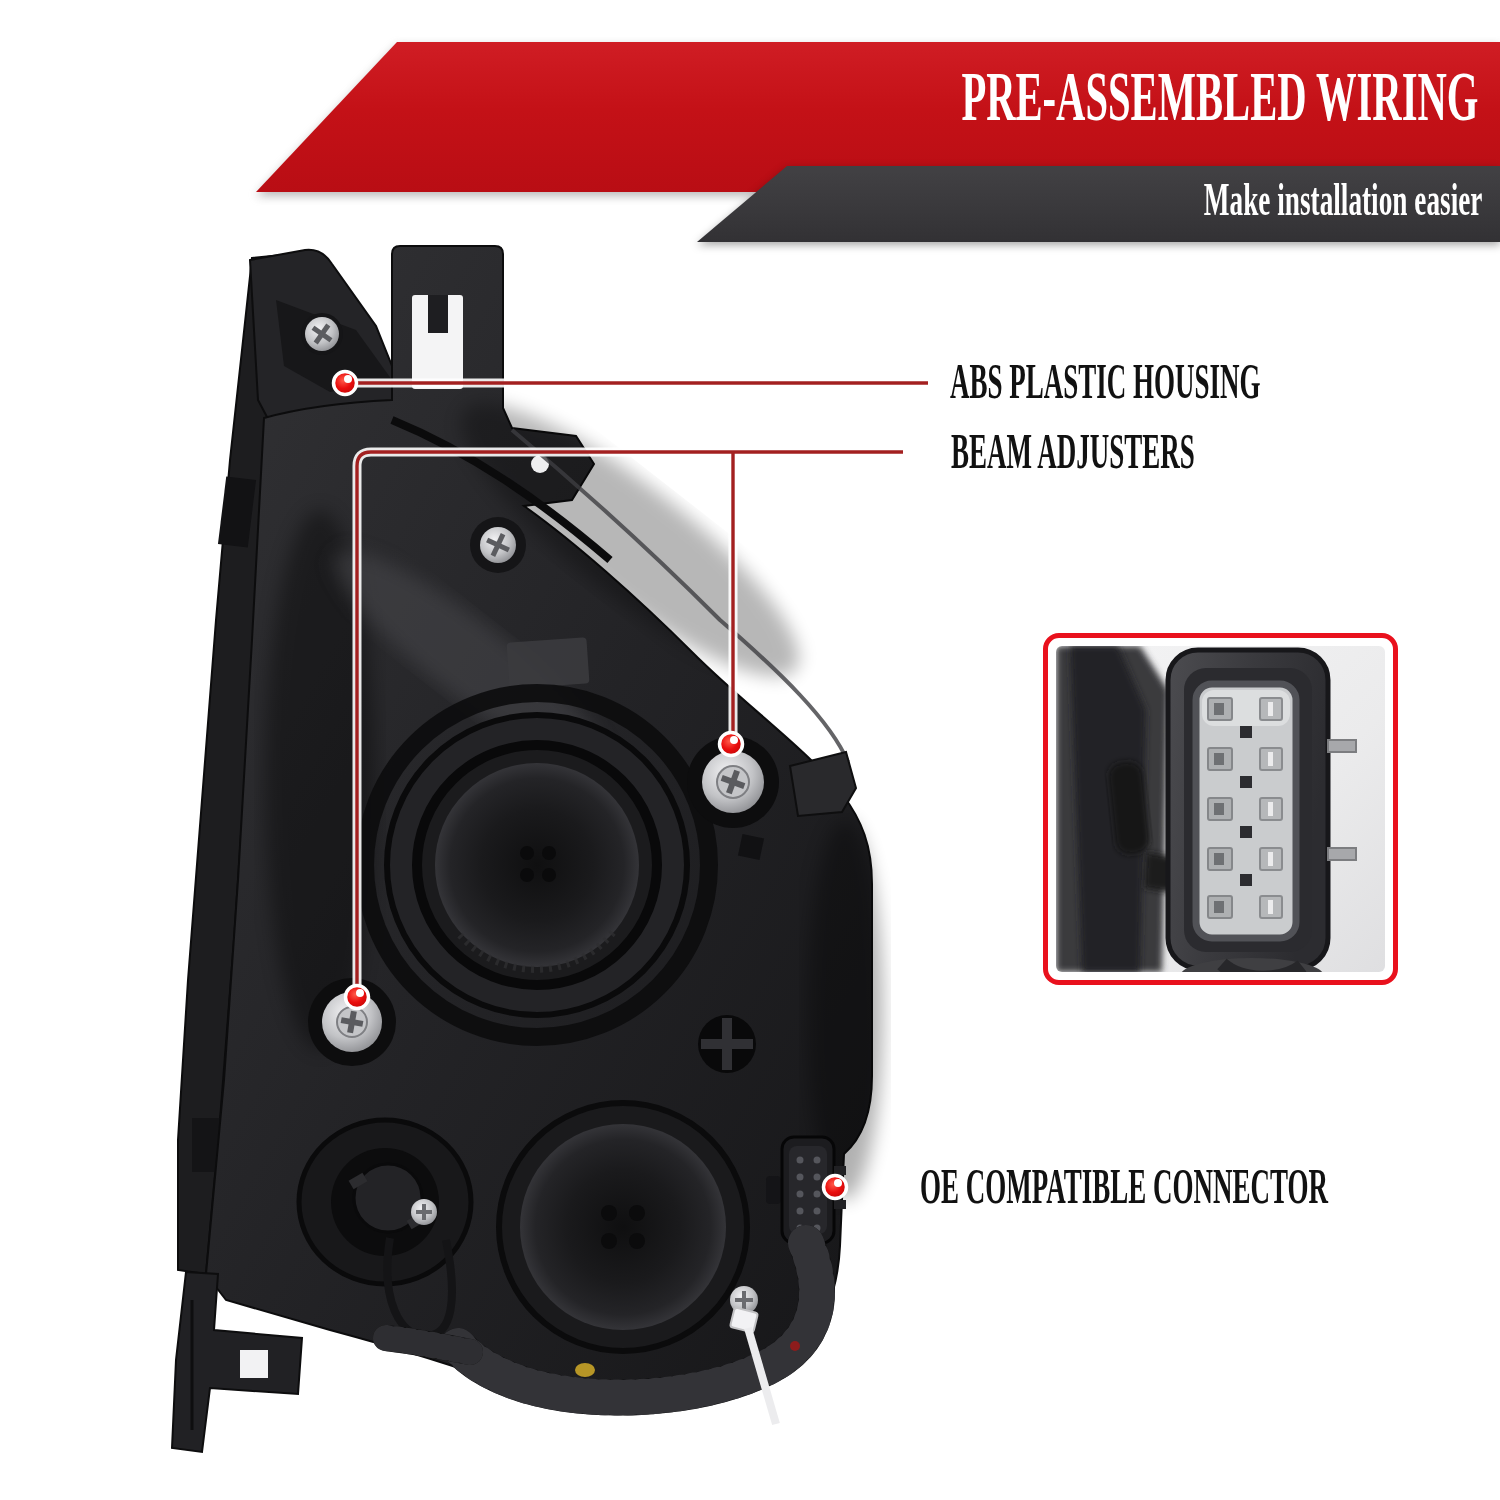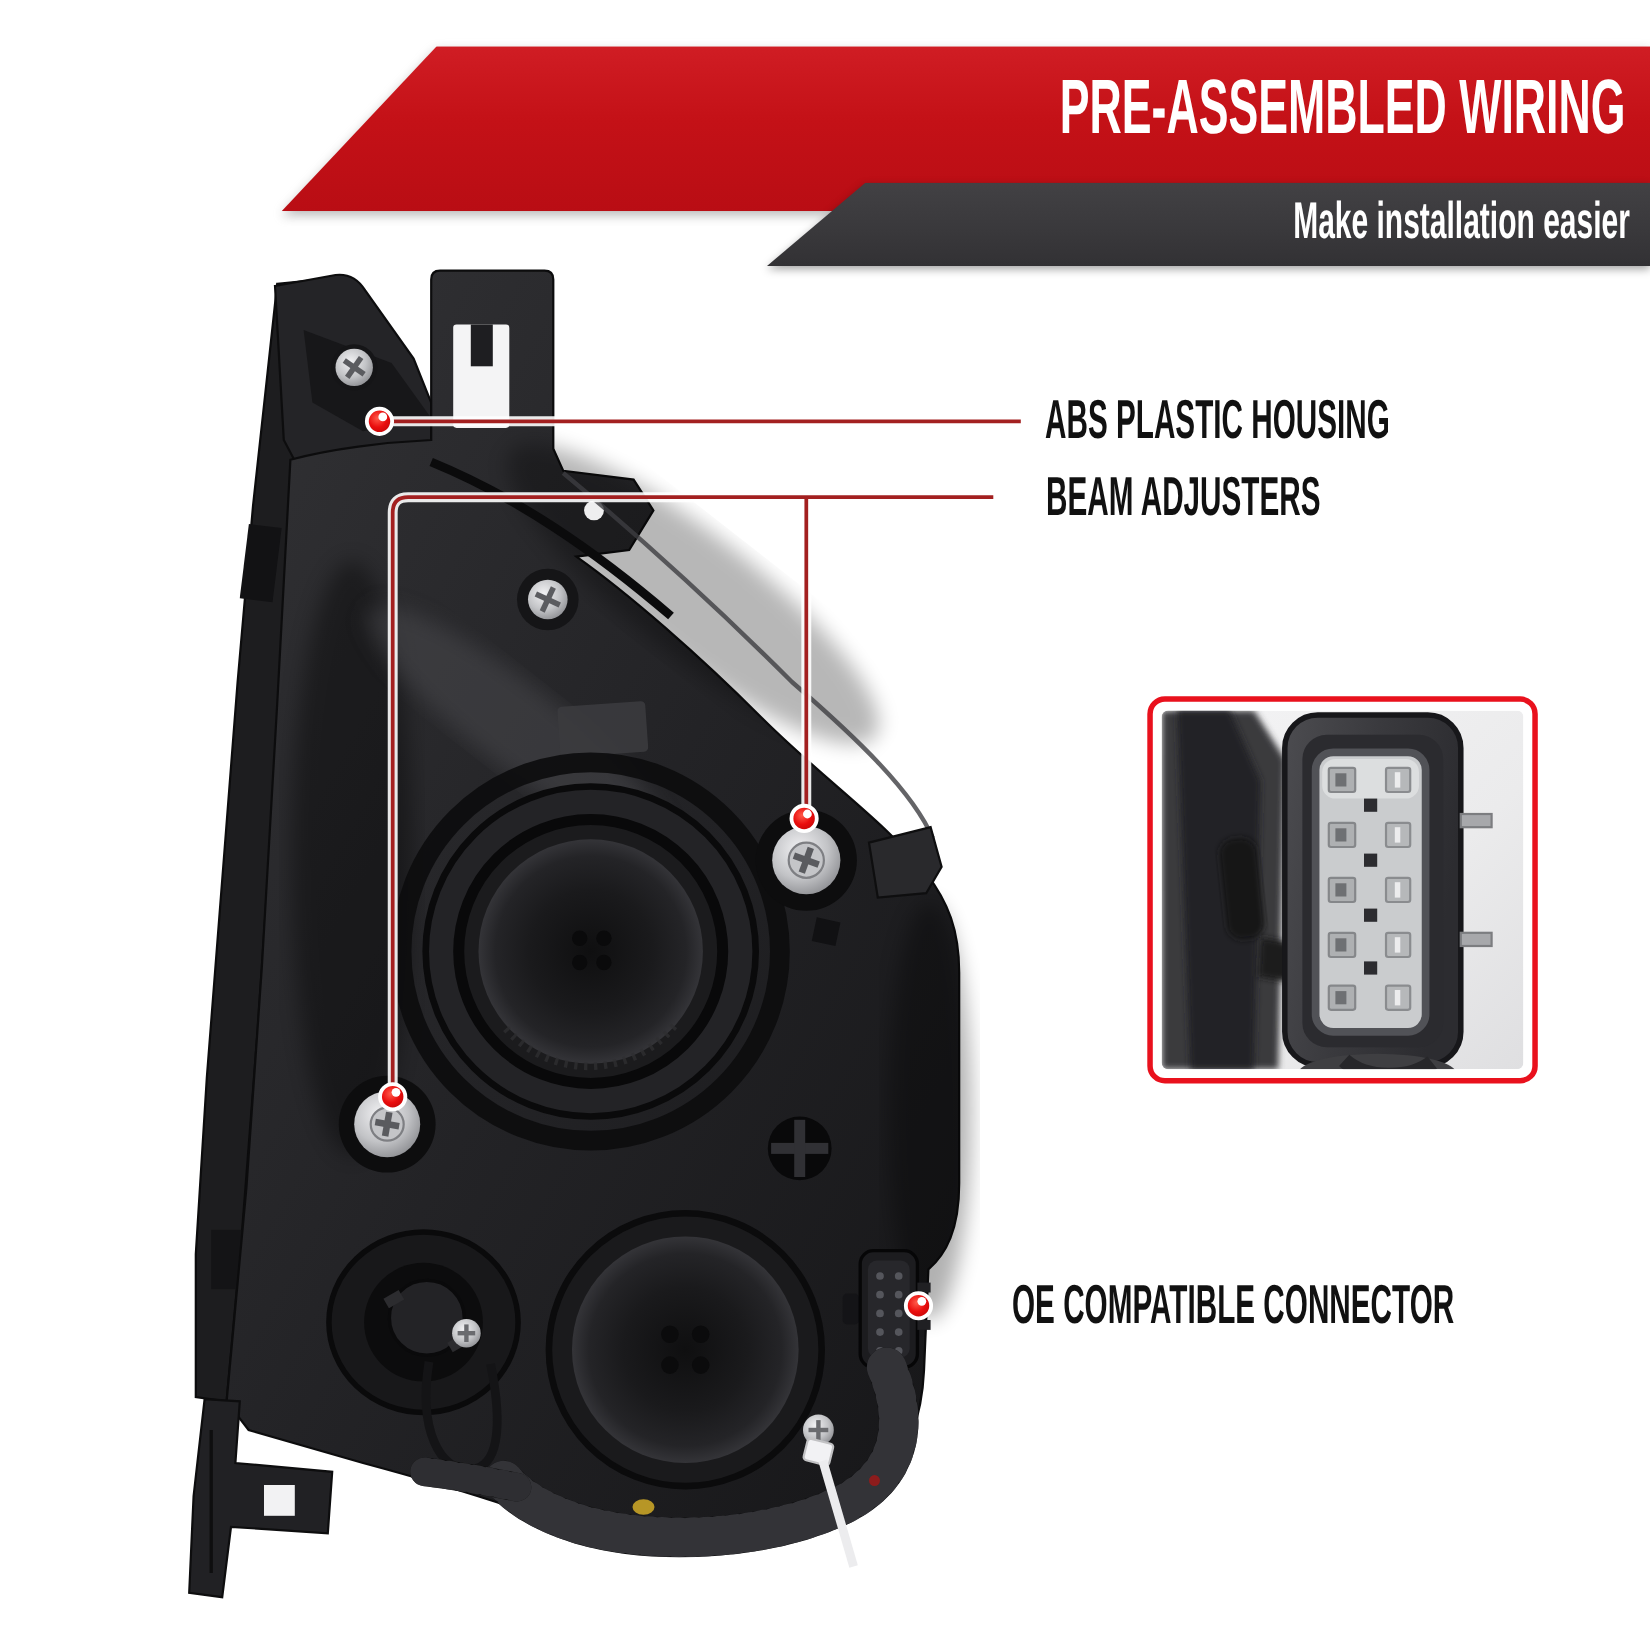--- a/index.html
+++ b/index.html
@@ -1,17 +1,17 @@
 <!DOCTYPE html>
 <html><head>
 <meta charset="utf-8">
 <style>
   html,body{margin:0;padding:0;background:#ffffff;}
   .canvas{position:relative;width:1500px;height:1500px;background:#ffffff;overflow:hidden;
-          font-family:Liberation Sans, sans-serif;}
+          font-family:Liberation Serif, serif;}
   
   .banner-shadow{position:absolute;left:0;top:42px;width:1500px;height:150px;
                  filter:drop-shadow(0 4px 5px rgba(100,100,100,.45));}
   .banner-red{width:100%;height:100%;
               background:linear-gradient(180deg,#d01d24 0%,#c41117 45%,#b90d14 100%);
               clip-path:polygon(397px 0,1500px 0,1500px 150px,256px 150px);}
   .banner-dark-shadow{position:absolute;left:0;top:166px;width:1500px;height:76px;
                  filter:drop-shadow(0 3px 4px rgba(0,0,0,.35));}
   .banner-dark{width:100%;height:100%;
                background:linear-gradient(180deg,#424144 0%,#39383b 60%,#323134 100%);

